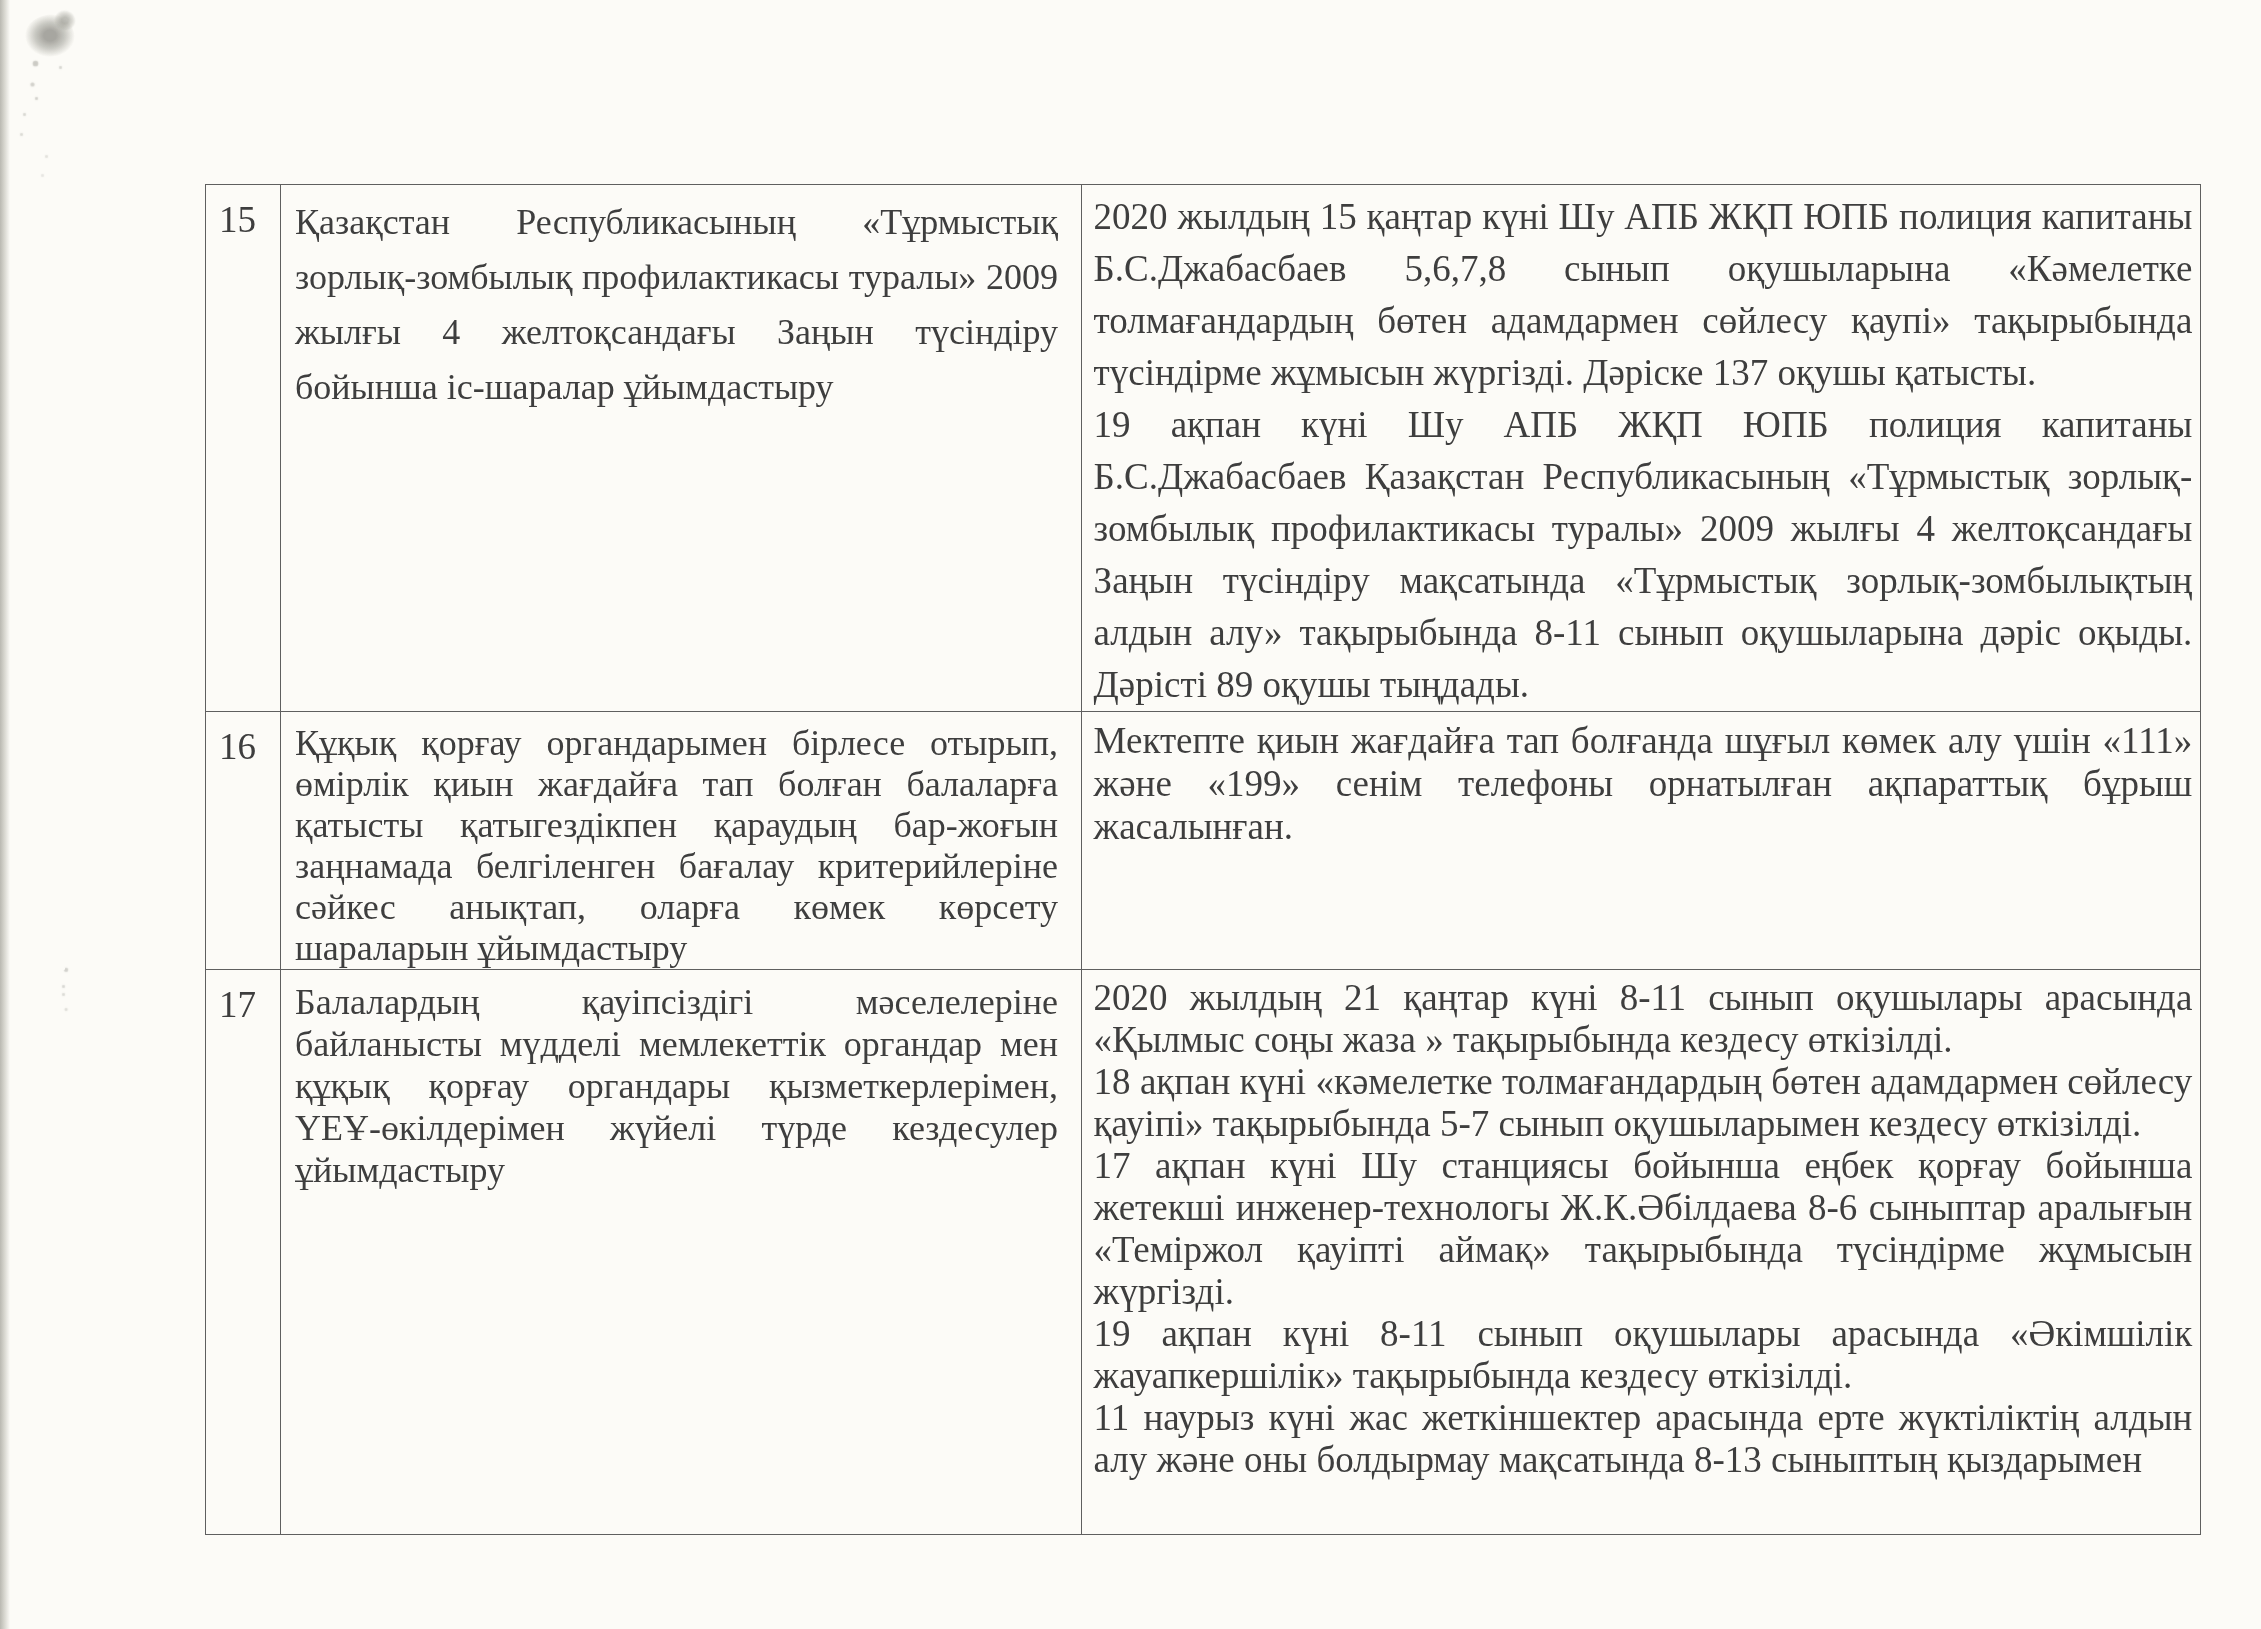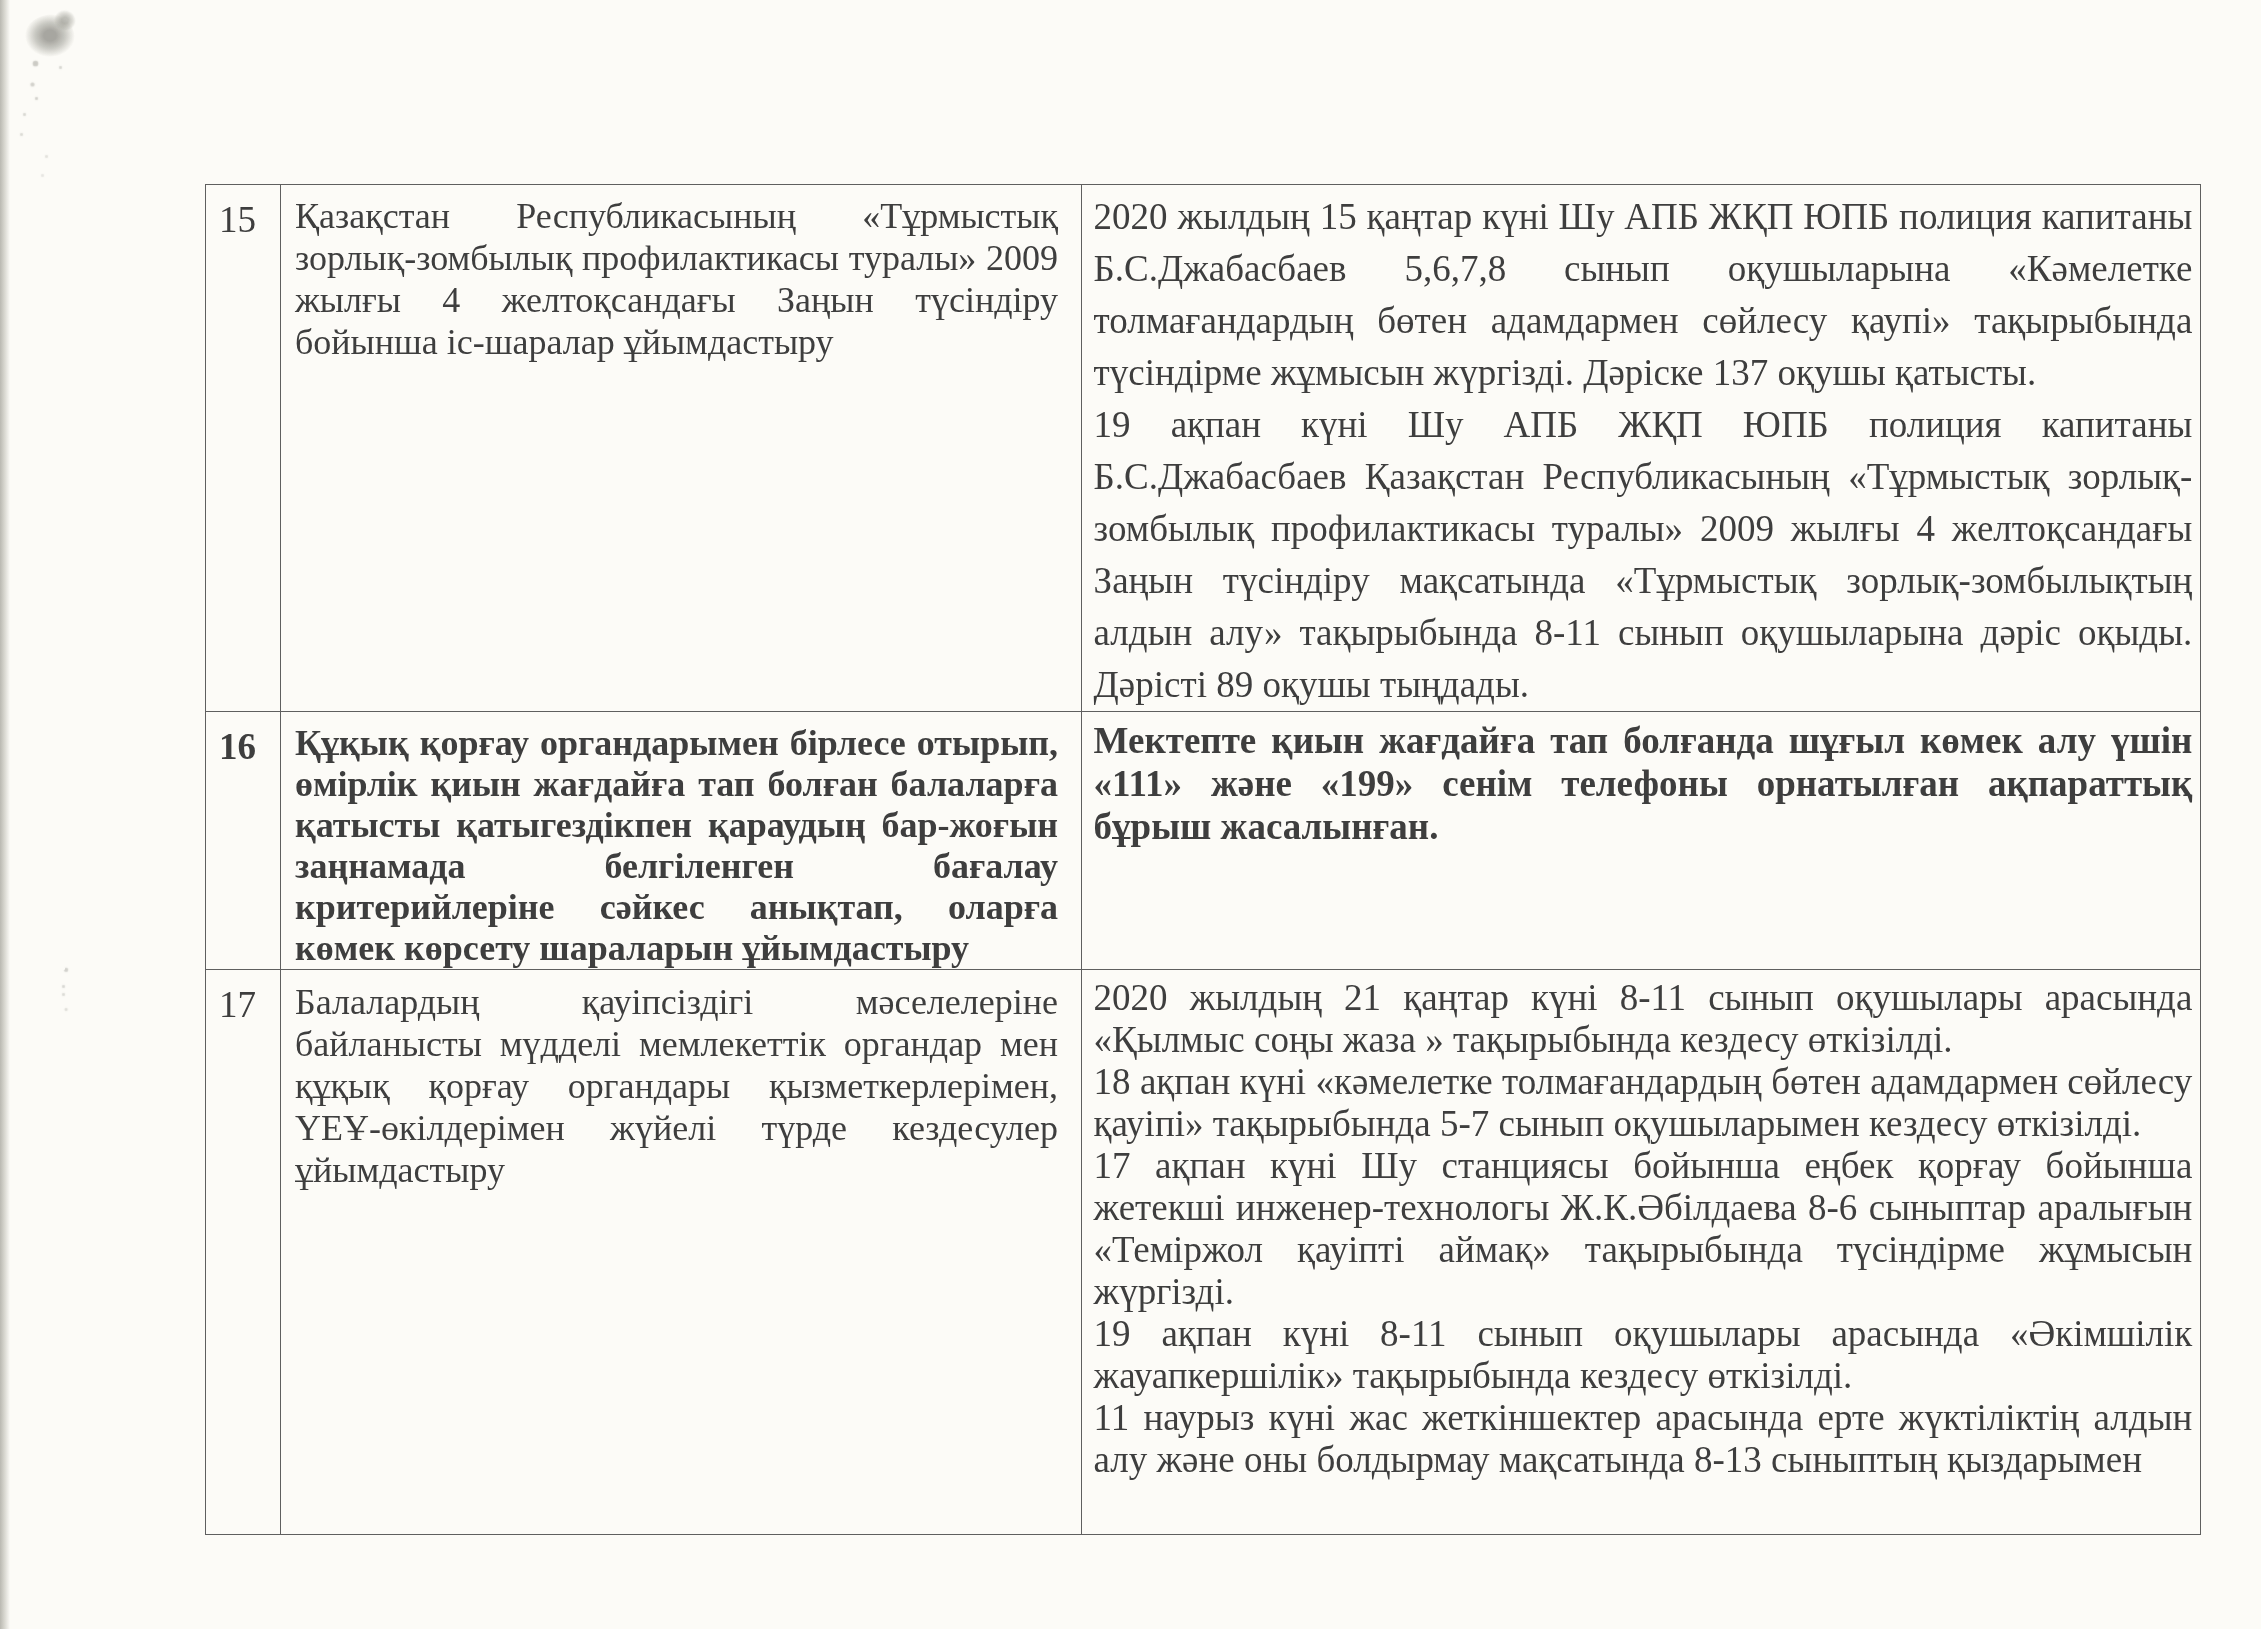--- a/index.html
+++ b/index.html
@@ -92,23 +92,23 @@
     text-align: justify;
   }
   td.col-report {
     font-size: 37px;
     padding: 6.4px 7.7px 0 11.6px;
     text-align: justify;
   }
   td p { margin: 0; }
   
   tr.row-idx-0 { height: 433px; }
-  tr.row-idx-1 { height: 258px; font-weight: bold; }
+  tr.row-idx-1 { height: 258px; }
   tr.row-idx-2 { height: 565px; }
-  tr.row-idx-0 td.col-task   { line-height: 42px; margin-top: 23px; }
+  tr.row-idx-0 td.col-task   { line-height: 55px; margin-top: 23px; }
   tr.row-idx-0 td.col-report { line-height: 52px; margin-top: 20px; }
   tr.row-idx-1 td.col-task   { line-height: 41px; }
   tr.row-idx-1 td.col-report { line-height: 43px; }
   tr.row-idx-2 td.col-task   { line-height: 42px; }
   tr.row-idx-2 td.col-report { line-height: 42px; }
 </style>
 </head>
 <body>
 
 <div class="page">

